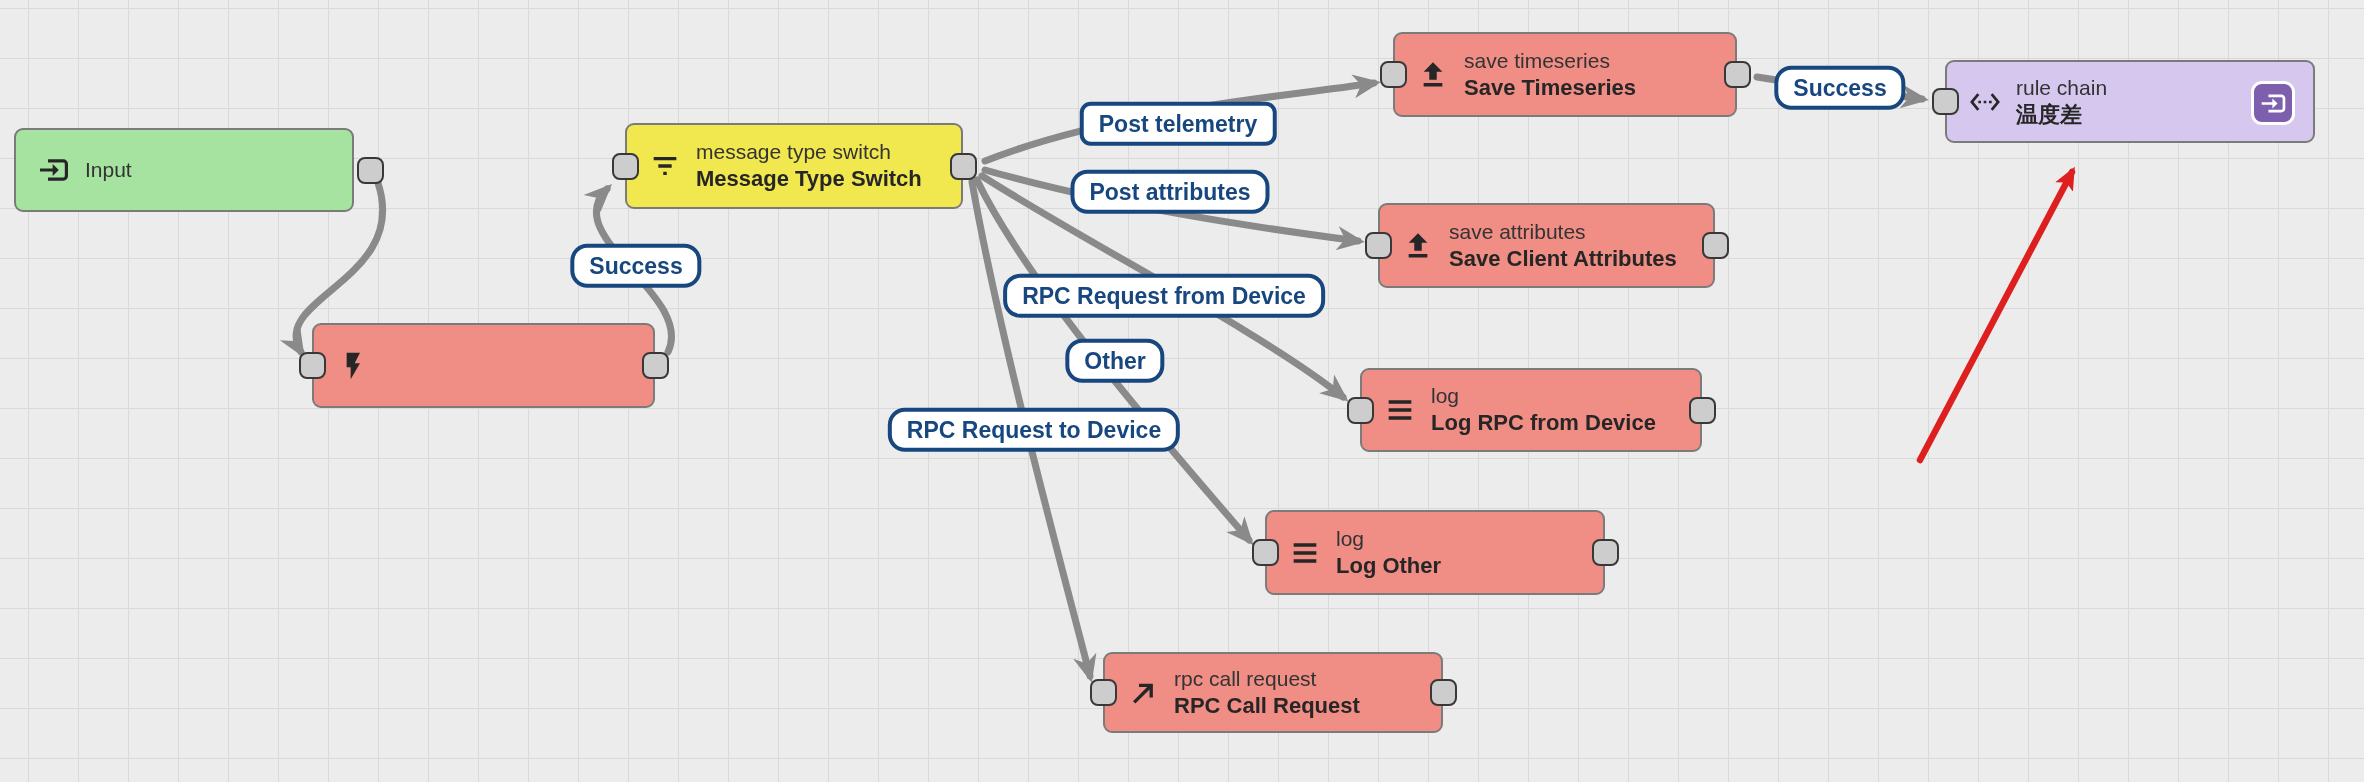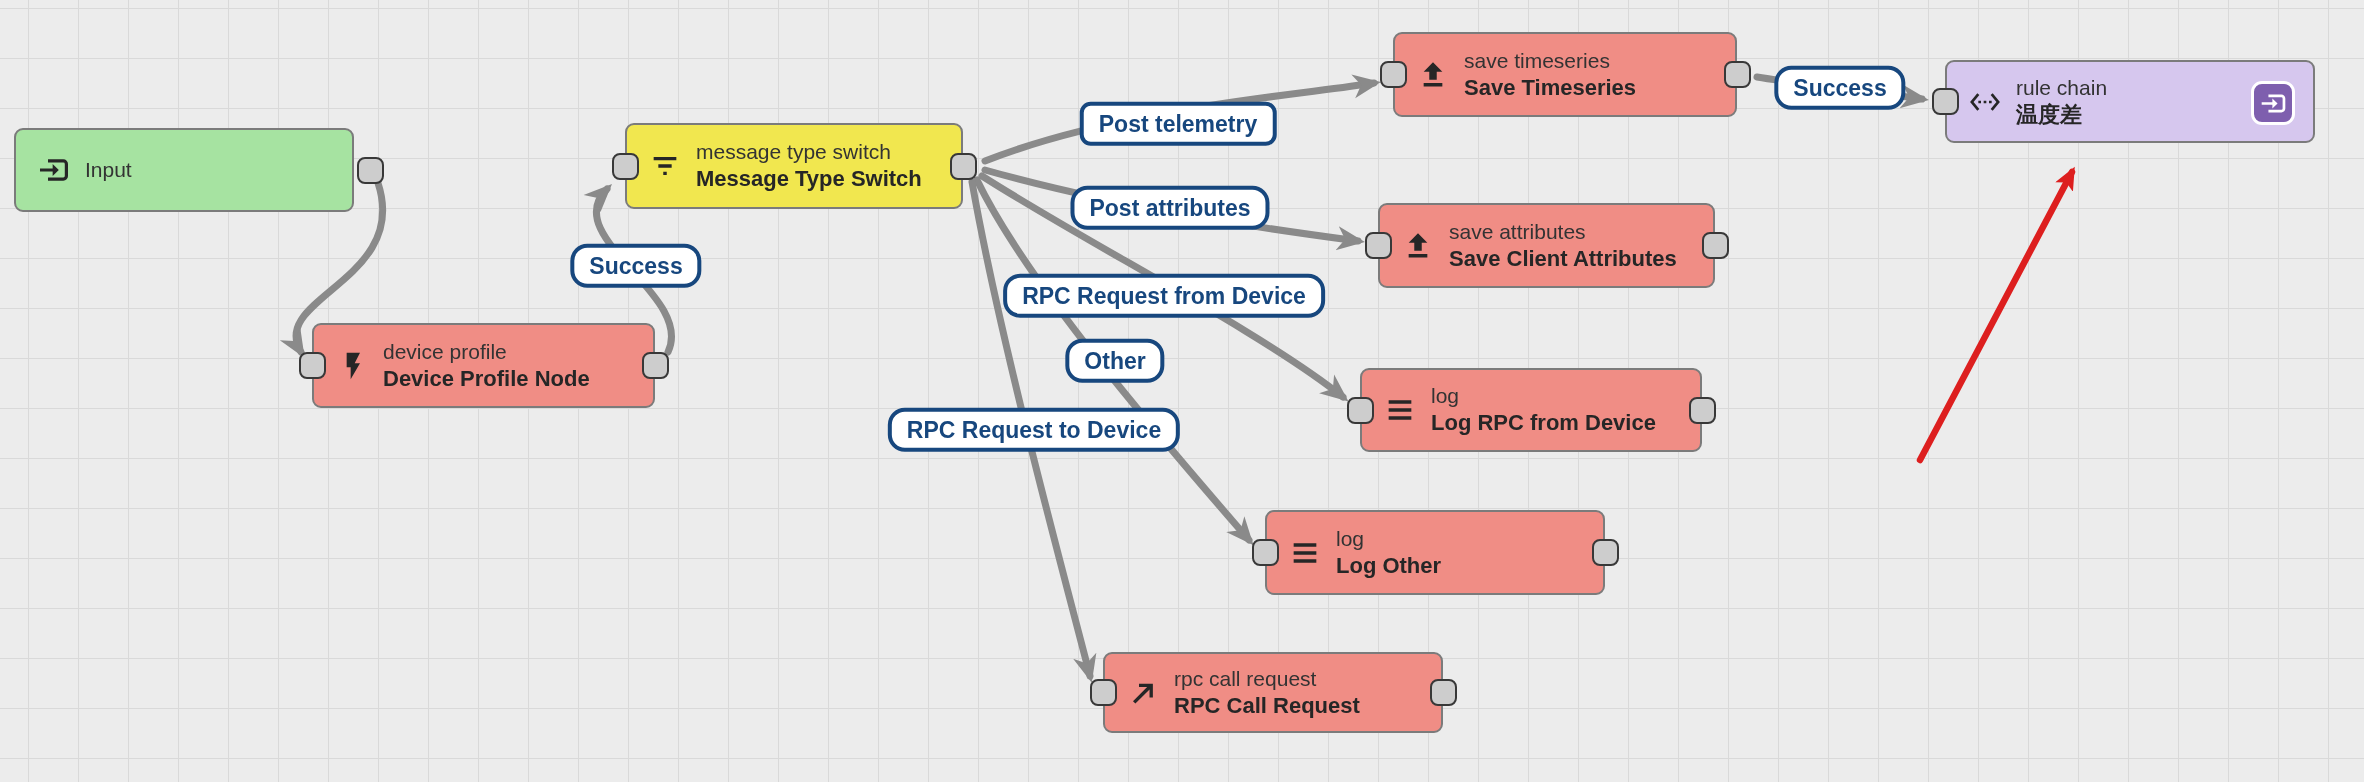--- a/index.html
+++ b/index.html
@@ -92,24 +92,20 @@
 
     </div>
   </div>
     <div class="port" style="left: 356.5px; top: 156.5px; background: rgb(205, 205, 205); border-color: rgb(56, 56, 56);"></div>
     <div class="node red" style="left: 312px; top: 323px; width: 343px; height: 85px;">
     <span class="node-icon">
         <svg viewBox="0 0 24 24">
           <path fill="currentColor" d="M8 2v11h3v9l7-12h-4l4-8z"></path>
         </svg>
       </span>
-    <div class="node-text">
-      <div class="node-subtitle">device profile</div>
-      <div class="node-title">Device Profile Node</div>
-    </div>
   </div>
     <div class="port" style="left: 298.5px; top: 352px; background: rgb(205, 205, 205); border-color: rgb(56, 56, 56);"></div>
     <div class="port" style="left: 641.5px; top: 352px; background: rgb(205, 205, 205); border-color: rgb(56, 56, 56);"></div>
     <div class="node yellow" style="left: 625px; top: 123px; width: 338px; height: 86px;">
     <span class="node-icon">
         <svg viewBox="0 0 24 24">
           <path stroke="currentColor" stroke-width="2.5" fill="none" d="M3.5 6.5h17M7 12h10M10.7 17.5h2.6"></path>
         </svg>
       </span>
     <div class="node-text">
@@ -197,18 +193,18 @@
   </div>
     <div class="port" style="left: 1931.5px; top: 88px; background: rgb(205, 205, 205); border-color: rgb(56, 56, 56);"></div>
     <div class="badge" style="left: 2251px; top: 81px; background: rgb(126, 95, 174);">
       <svg viewBox="0 0 24 24">
         <path fill="none" stroke="currentColor" stroke-width="2.4" d="M7.5 5.2H19a2.3 2.3 0 0 1 2.3 2.3v9a2.3 2.3 0 0 1-2.3 2.3H7.5"></path>
         <path fill="currentColor" d="M11 16.5l4.6-4.5L11 7.5v3.3H1.5v2.4H11v3.3z"></path>
       </svg>
     </div>
     <div class="pill" style="left: 636px; top: 266px; border-color: rgb(23, 71, 126); color: rgb(23, 71, 126);">Success</div>
     <div class="pill" style="left: 1178px; top: 124px; border-color: rgb(23, 71, 126); color: rgb(23, 71, 126); border-radius: 11px;">Post telemetry</div>
-    <div class="pill" style="left: 1170px; top: 208px; border-color: rgb(23, 71, 126); color: rgb(23, 71, 126);">Post attributes</div>
+    <div class="pill" style="left: 1170px; top: 192px; border-color: rgb(23, 71, 126); color: rgb(23, 71, 126);">Post attributes</div>
     <div class="pill" style="left: 1164px; top: 288px; border-color: rgb(23, 71, 126); color: rgb(23, 71, 126); margin-top: 8px;">RPC Request from Device</div>
     <div class="pill" style="left: 1115px; top: 361px; border-color: rgb(23, 71, 126); color: rgb(23, 71, 126);">Other</div>
     <div class="pill" style="left: 1034px; top: 430px; border-color: rgb(23, 71, 126); color: rgb(23, 71, 126);">RPC Request to Device</div>
     <div class="pill" style="left: 1840px; top: 88px; border-color: rgb(23, 71, 126); color: rgb(23, 71, 126);">Success</div>
   </div>
 
 </body></html>

